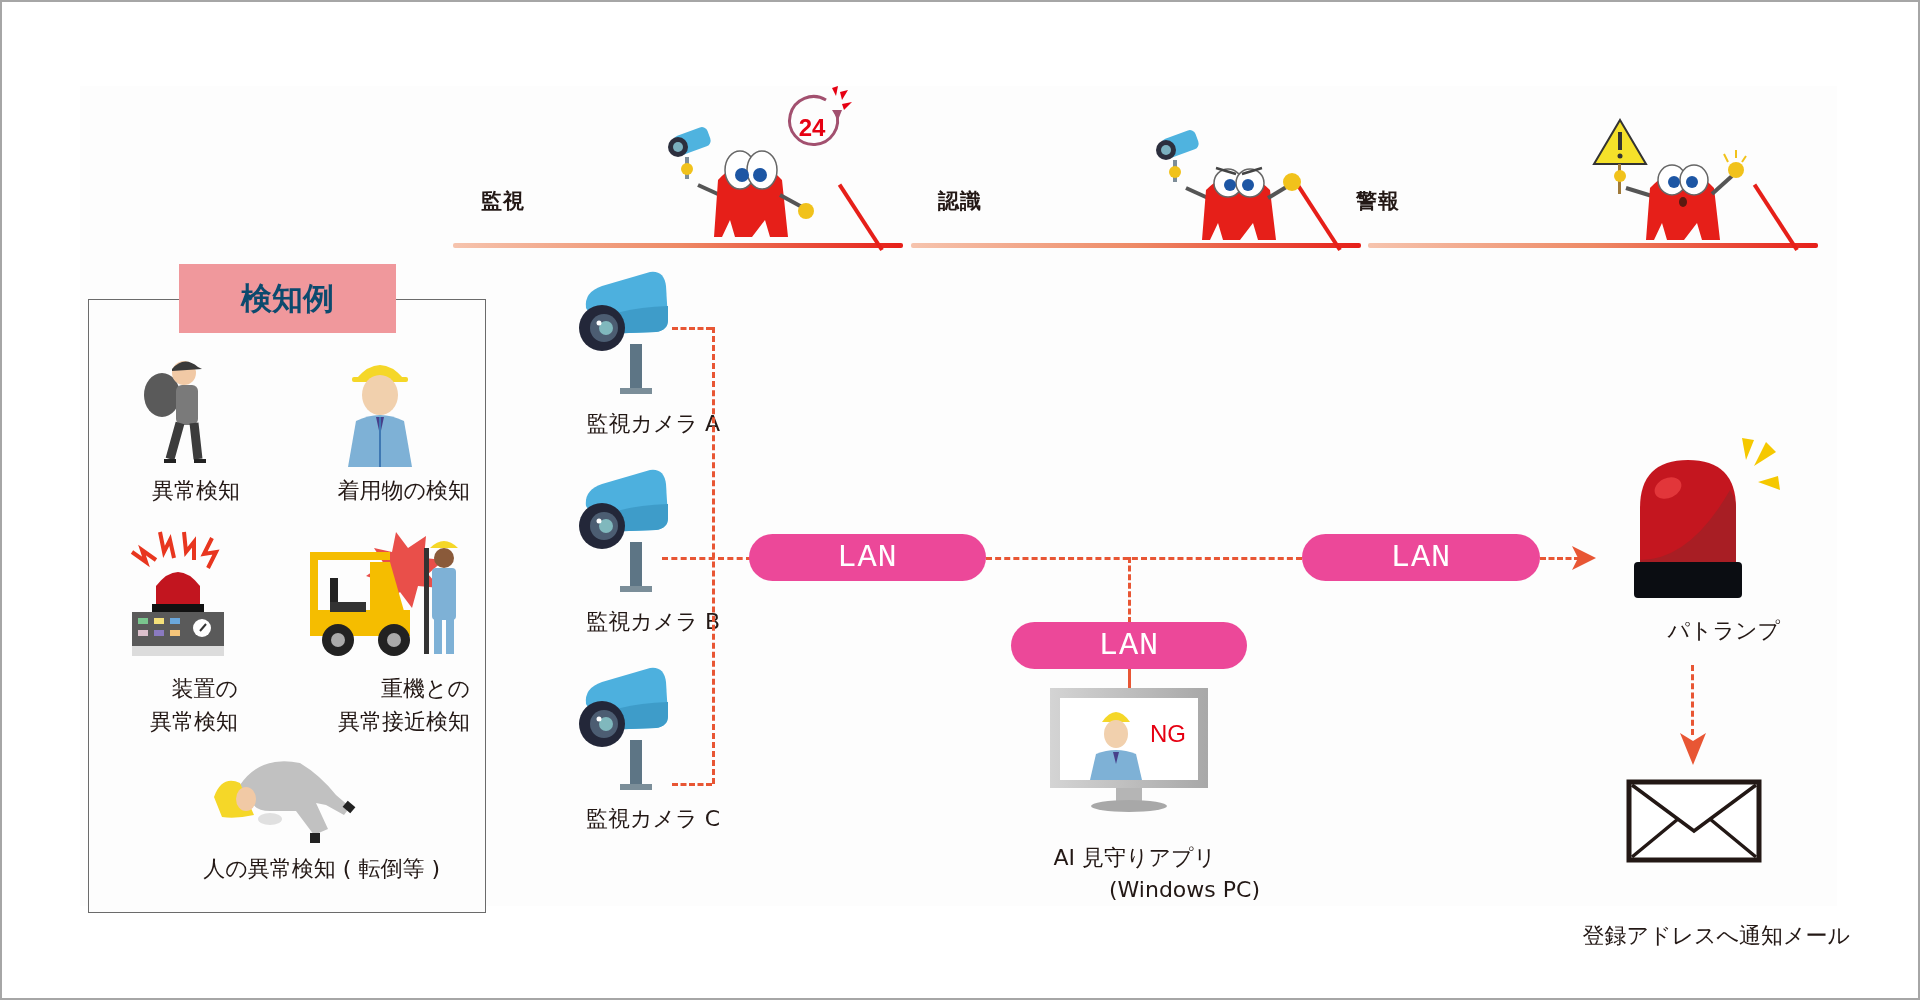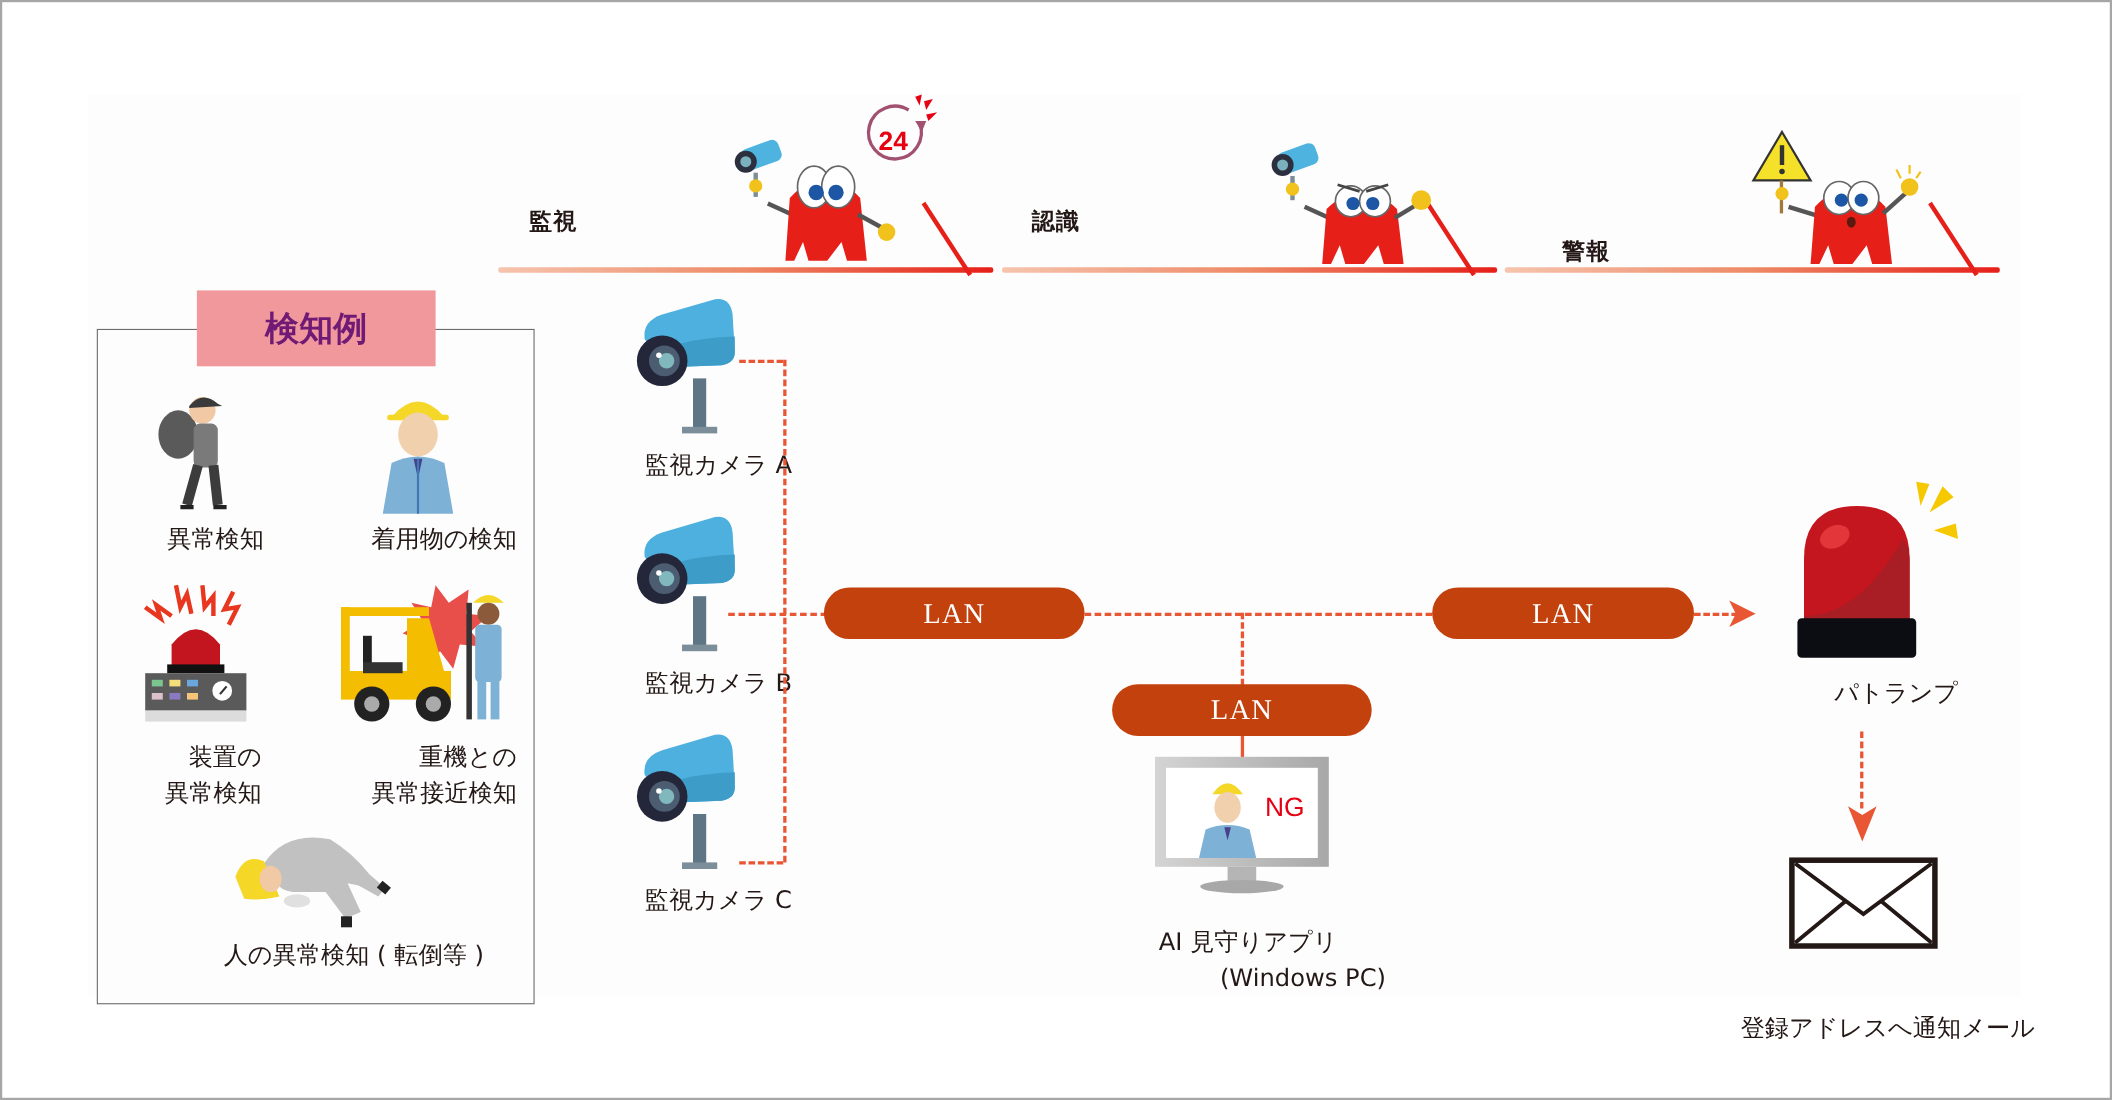--- a/index.html
+++ b/index.html
@@ -9,23 +9,23 @@
     font-family: "DejaVu Sans", "Liberation Sans", sans-serif;
     color: #231815;
   }
   .frame { position: absolute; left: 0; top: 0; width: 1916px; height: 996px; border: 2px solid #a6a6a6; }
   .panel { position: absolute; left: 80px; top: 86px; width: 1757px; height: 820px; background: #fdfdfd; }
   .abs { position: absolute; }
   .step-title { position: absolute; font-size: 21px; font-weight: bold; color: #231815; letter-spacing: 1px; }
   .step-line { position: absolute; height: 5px; border-radius: 2px; background: linear-gradient(90deg, #f6c4ae 0%, #ee8a66 50%, #e61f19 100%); }
   .step-slash { position: absolute; width: 4px; background: #e61f19; transform-origin: bottom center; }
   .legend-box { position: absolute; left: 88px; top: 299px; width: 396px; height: 612px; border: 1.5px solid #6b6b6b; background: #fdfdfd; }
-  .legend-title { position: absolute; left: 179px; top: 264px; width: 217px; height: 69px; background: #f0989c; display:flex; align-items:center; justify-content:center; font-size: 31px; font-weight: bold; color: #701a75; }
+  .legend-title { position: absolute; left: 179px; top: 264px; width: 217px; height: 69px; background: #f0989c; display:flex; align-items:center; justify-content:center; font-size: 31px; font-weight: bold; color: #0c4a6e; }
   .cap { position: absolute; font-size: 22px; color: #231815; text-align: right; line-height: 32px; white-space: nowrap; }
-  .lan { position: absolute; height: 47px; border-radius: 24px; background: #c2410c; color: #fff; display:flex; align-items:center; justify-content:center; font-size: 26px; font-family: Liberation Serif, serif; letter-spacing: 1px; }
+  .lan { position: absolute; height: 47px; border-radius: 24px; background: #ec4899; color: #fff; display:flex; align-items:center; justify-content:center; font-size: 32px; font-family: Liberation Mono, monospace; letter-spacing: 1px; }
   .dash-h { position: absolute; height: 0; border-top: 3px dashed #e85634; }
   .dash-v { position: absolute; width: 0; border-left: 3px dashed #e85634; }
   svg { overflow: visible; }
 </style>
 </head>
 <body>
 
 <div class="frame"></div>
 <div class="panel"></div>
 
@@ -77,21 +77,21 @@
     <ellipse cx="102" cy="55" rx="14" ry="14" fill="#fff" stroke="#666" stroke-width="1.5"></ellipse>
     <circle cx="82" cy="57" r="6" fill="#1d56a4"></circle>
       <circle cx="100" cy="57" r="6" fill="#1d56a4"></circle>
     <path d="M68 40 L88 46 M114 40 L94 46" stroke="#444" stroke-width="2.5"></path>
     <path d="M120 70 L140 58" stroke="#555" stroke-width="4"></path>
     <circle cx="144" cy="54" r="9" fill="#f1c21b"></circle>
   </svg>
 </div>
 
 <div>
-  <div class="step-title" style="left:1420px;top:187px;margin-top:27px;">警報</div>
+  <div class="step-title" style="left:1356px;top:187px;">警報</div>
   <div class="step-line" style="left:1368px;top:243px;width:450px;"></div>
   <div class="step-slash" style="left:1795px;top:172px;height:78px;transform:rotate(-33deg);"></div>
   <svg class="abs" style="left:1590px;top:118px;" width="170" height="125">
     <polygon points="30,2 56,46 4,46" fill="#f5e12a" stroke="#333" stroke-width="2"></polygon>
     <rect x="28" y="14" width="4" height="18" fill="#333"></rect>
       <circle cx="30" cy="38" r="2.5" fill="#333"></circle>
     <rect x="28" y="46" width="3" height="30" fill="#a07a3a"></rect>
     <circle cx="30" cy="58" r="6" fill="#f1c21b"></circle>
     <path d="M36 70 L62 78" stroke="#555" stroke-width="4"></path>
     <path d="M60 70 Q92 36 124 70 L130 122 L112 122 L107 105 L94 122 L77 122 L72 105 L64 122 L56 122 Z" fill="#e61f19"></path>

